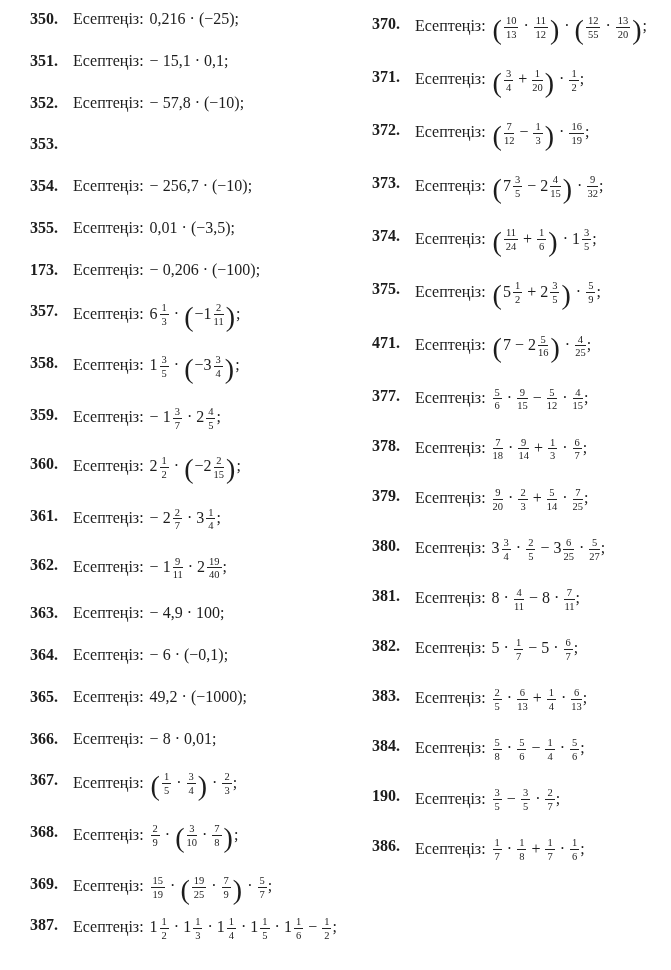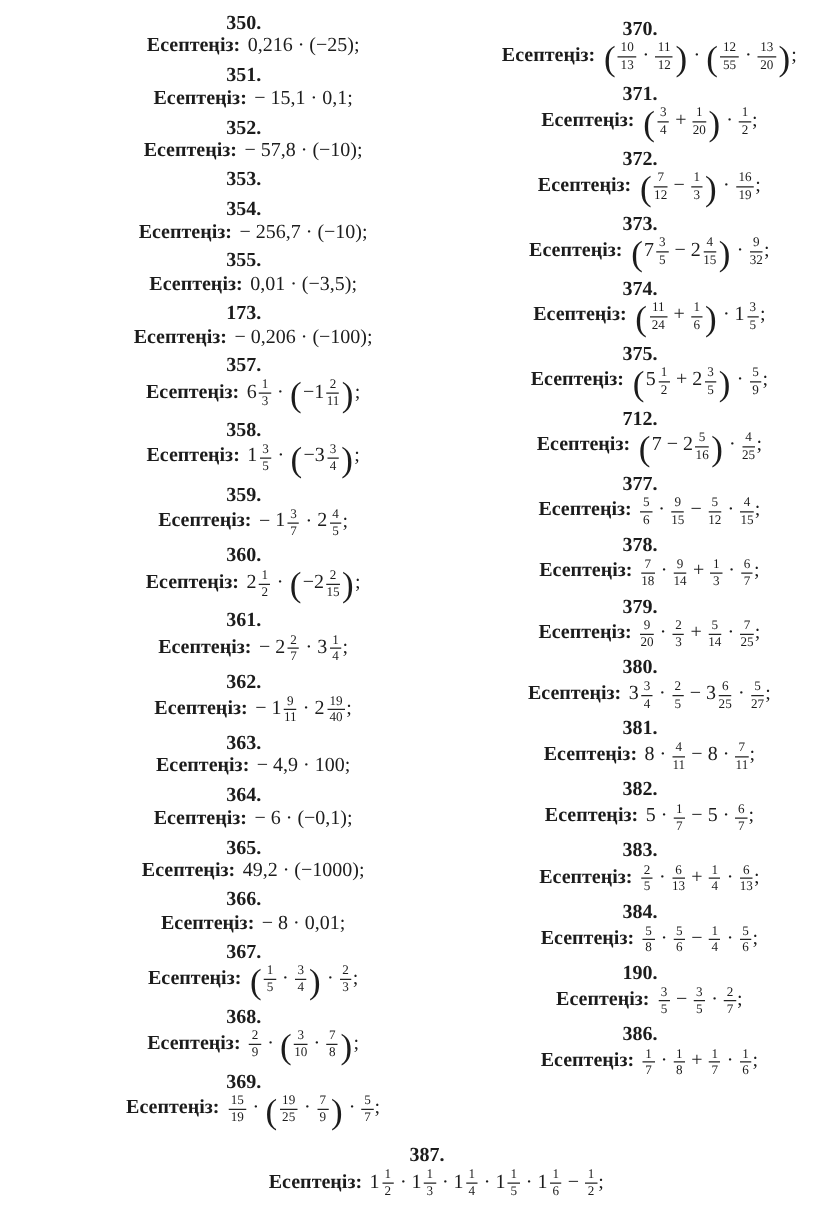--- a/index.html
+++ b/index.html
@@ -4,24 +4,24 @@
 <style>
   html,body{margin:0;padding:0;background:#ffffff;}
   body{width:671px;height:970px;overflow:hidden;
        font-family:"Liberation Serif","DejaVu Serif",serif;color:#1c1c1c;}
   .page{box-sizing:border-box;width:671px;height:970px;
         padding:10px 6px 0 30px;display:flex;flex-wrap:wrap;align-content:flex-start;}
   .col{display:flex;flex-direction:column;justify-content:space-between;}
   .col-left{width:342px;height:894px;}
   .col-right{width:292px;height:848px;padding-top:5px;}
   .bottom-row{width:100%;margin-top:12px;}
-  .problem{display:flex;align-items:center;font-size:16px;line-height:1.15;flex-direction:column;}
+  .problem{display:flex;align-items:flex-start;font-size:16px;line-height:1.15;}
   .pnum{font-weight:700;min-width:40px;flex:0 0 auto;}
   .pbody{margin-left:3px;white-space:nowrap;}
-  .plabel{margin-right:6px;font-weight:bold;}
+  .plabel{margin-right:6px;}
   .expr{white-space:nowrap;}
   .mtext{white-space:pre;}
   .frac{display:inline-block;text-align:center;font-size:10.5px;line-height:1.12;
         vertical-align:-0.62em;padding:0 1px;}
   .frac .nu{display:block;border-bottom:1px solid #222;padding:0 2px;}
   .frac .de{display:block;padding-top:1px;}
   .mixed{white-space:nowrap;}
   .mixed .whole{font-size:16px;margin-right:1px;}
   .bigp{display:inline-block;font-size:28px;line-height:1;font-weight:400;
         vertical-align:-0.26em;padding:0 1px;}
@@ -130,21 +130,21 @@
       </div>
       <div class="problem">
         <span class="pnum">374.</span>
         <span class="pbody"><span class="plabel">Есептеңіз:</span><span class="expr"><span class="bigp">(</span><span class="frac"><span class="nu">11</span><span class="de">24</span></span><span class="mtext"> + </span><span class="frac"><span class="nu">1</span><span class="de">6</span></span><span class="bigp">)</span><span class="mtext"> · </span><span class="mixed"><span class="whole">1</span><span class="frac"><span class="nu">3</span><span class="de">5</span></span></span><span class="mtext">;</span></span></span>
       </div>
       <div class="problem">
         <span class="pnum">375.</span>
         <span class="pbody"><span class="plabel">Есептеңіз:</span><span class="expr"><span class="bigp">(</span><span class="mixed"><span class="whole">5</span><span class="frac"><span class="nu">1</span><span class="de">2</span></span></span><span class="mtext"> + </span><span class="mixed"><span class="whole">2</span><span class="frac"><span class="nu">3</span><span class="de">5</span></span></span><span class="bigp">)</span><span class="mtext"> · </span><span class="frac"><span class="nu">5</span><span class="de">9</span></span><span class="mtext">;</span></span></span>
       </div>
       <div class="problem">
-        <span class="pnum">712.</span>
+        <span class="pnum">471.</span>
         <span class="pbody"><span class="plabel">Есептеңіз:</span><span class="expr"><span class="bigp">(</span><span class="mtext">7 − </span><span class="mixed"><span class="whole">2</span><span class="frac"><span class="nu">5</span><span class="de">16</span></span></span><span class="bigp">)</span><span class="mtext"> · </span><span class="frac"><span class="nu">4</span><span class="de">25</span></span><span class="mtext">;</span></span></span>
       </div>
       <div class="problem">
         <span class="pnum">377.</span>
         <span class="pbody"><span class="plabel">Есептеңіз:</span><span class="expr"><span class="frac"><span class="nu">5</span><span class="de">6</span></span><span class="mtext"> · </span><span class="frac"><span class="nu">9</span><span class="de">15</span></span><span class="mtext"> − </span><span class="frac"><span class="nu">5</span><span class="de">12</span></span><span class="mtext"> · </span><span class="frac"><span class="nu">4</span><span class="de">15</span></span><span class="mtext">;</span></span></span>
       </div>
       <div class="problem">
         <span class="pnum">378.</span>
         <span class="pbody"><span class="plabel">Есептеңіз:</span><span class="expr"><span class="frac"><span class="nu">7</span><span class="de">18</span></span><span class="mtext"> · </span><span class="frac"><span class="nu">9</span><span class="de">14</span></span><span class="mtext"> + </span><span class="frac"><span class="nu">1</span><span class="de">3</span></span><span class="mtext"> · </span><span class="frac"><span class="nu">6</span><span class="de">7</span></span><span class="mtext">;</span></span></span>
       </div>

